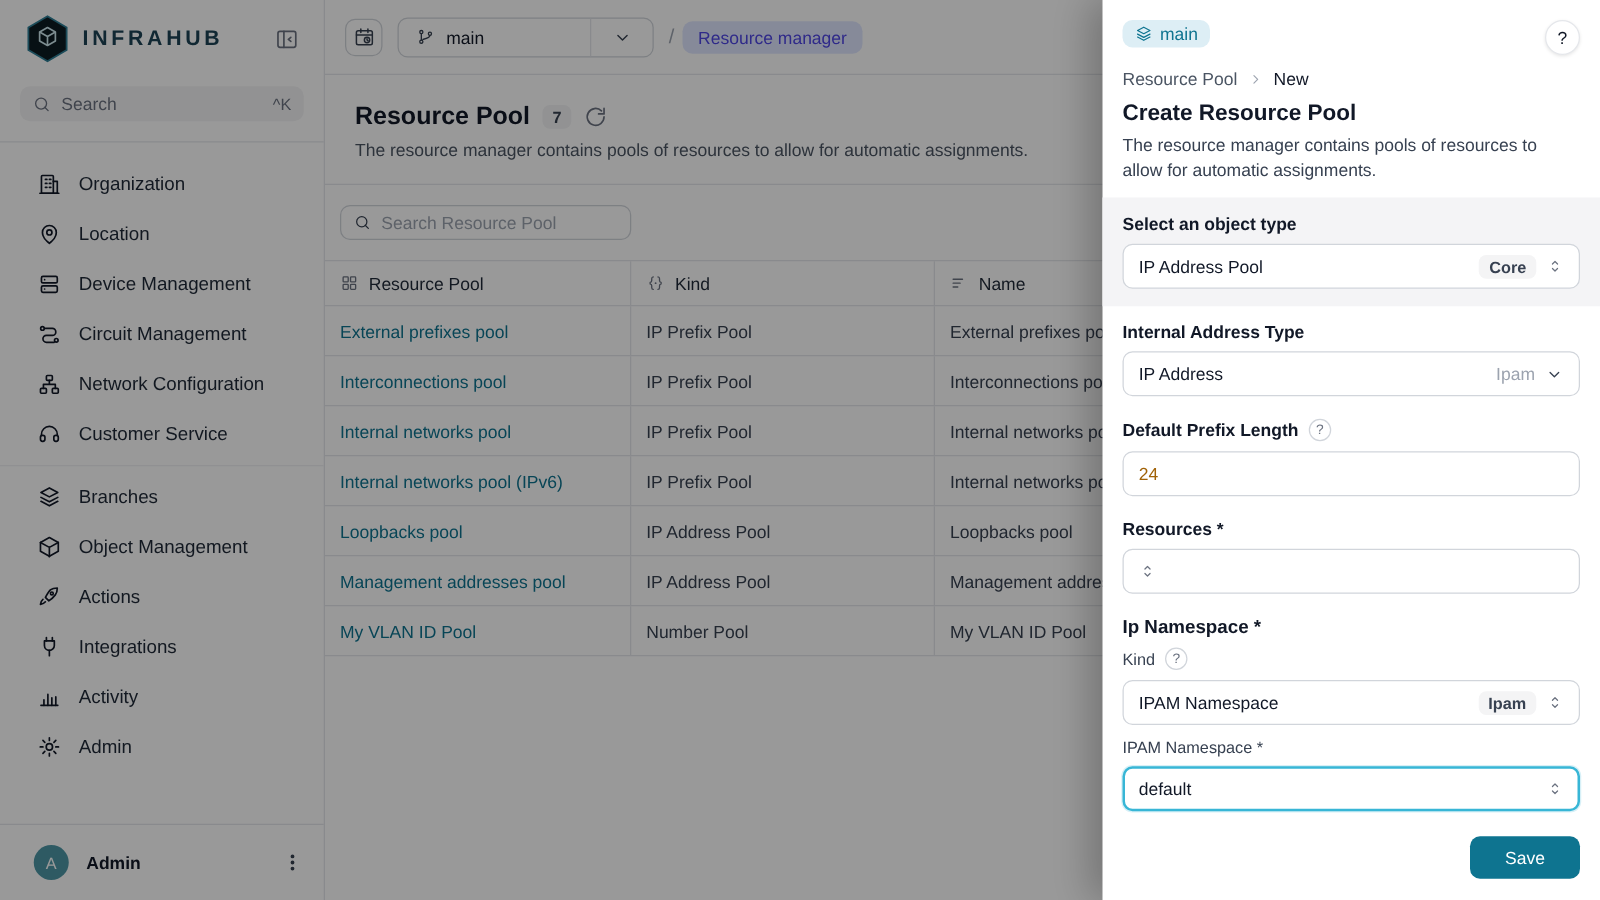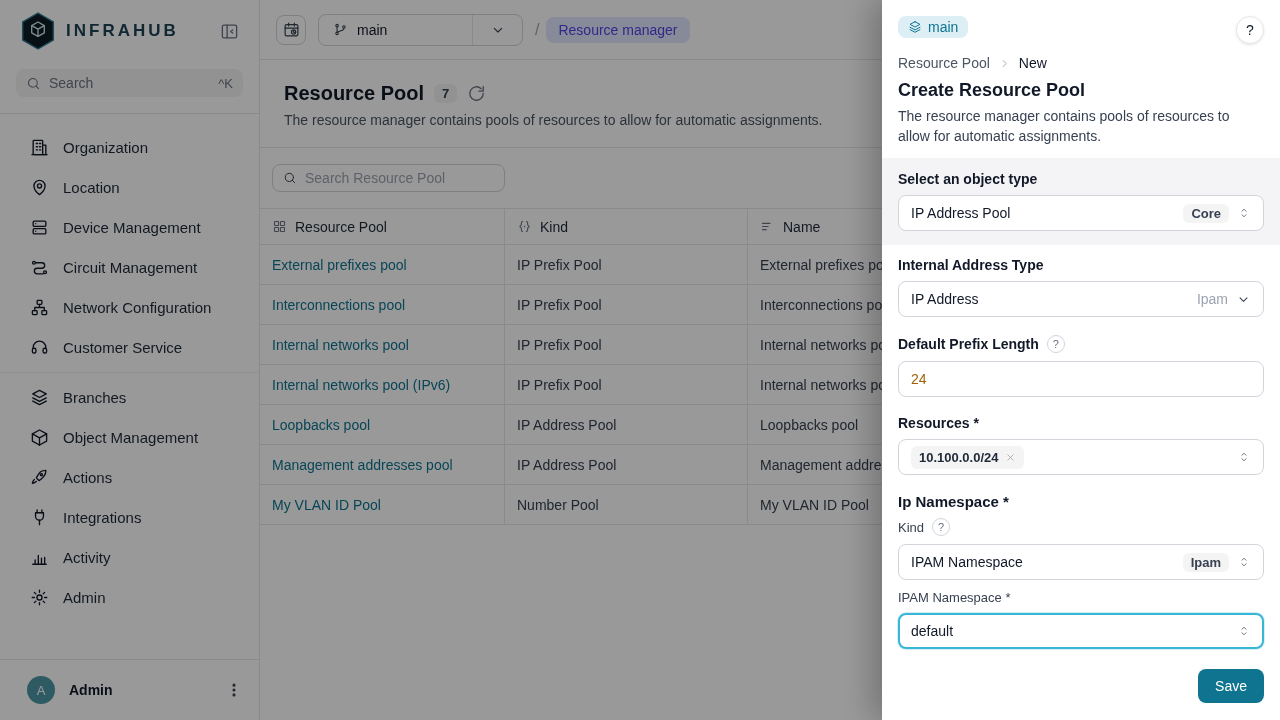--- a/index.html
+++ b/index.html
@@ -99,21 +99,21 @@
 
   .drawer-form { padding:12px 16px 0; flex:1; overflow:hidden; }
   .field { margin-bottom:18px; }
   .chip { display:inline-flex; align-items:center; gap:6px; background:#f4f4f5; border-radius:6px; padding:4px 8px; font-size:13px; font-weight:700; color:#1f2937; }
   .chip .x { display:flex; color:#9ca3af; cursor:pointer; } .chip .x svg { width:11px; height:11px; }
   .group-label { font-size:15px; font-weight:700; color:#111827; }
   .sub-label { display:flex; align-items:center; gap:8px; font-size:13px; color:#374151; margin-top:8px; }
   .select.focused { border:2px solid #38b6d6; padding:0 11px; box-shadow:0 0 0 1px rgba(56,182,214,0.2); }
 
   .drawer-footer { padding:0 16px 17px; display:flex; justify-content:flex-end; }
-  .save-btn { background:#0e7490; color:#fff; border:none; border-radius:8px; font-size:14px; font-weight:500; font-family:inherit; padding:9px 17px; cursor:pointer;text-align:center; }
+  .save-btn { background:#0e7490; color:#fff; border:none; border-radius:8px; font-size:14px; font-weight:500; font-family:inherit; padding:9px 28px; cursor:pointer;text-align:center; }
 </style>
 </head>
 <body>
 
 <div class="app">
 
   <aside class="sidebar">
     <div class="logo-row">
       <span class="logo-mark">
         <svg viewBox="0 0 40 44">
@@ -494,30 +494,20 @@
         <span class="q">?</span>
       </span>
       <div class="tinput">
         <input value="24" style="">
       </div>
     </div>
 
     <div class="field">
       <label class="field-label">Resources *</label>
       <div class="select">
-        <span class="value">
-          <span class="chip">
-            <span>10.100.0.0/24</span>
-            <span class="x">
-                <svg viewBox="0 0 24 24" fill="none" stroke="currentColor" stroke-width="1.7" stroke-linecap="round" stroke-linejoin="round">
-                  <path d="M6 6l12 12M18 6L6 18"></path>
-                </svg>
-              </span>
-          </span>
-        </span>
         <span class="updown">
             <svg viewBox="0 0 24 24" fill="none" stroke="currentColor" stroke-width="1.7" stroke-linecap="round" stroke-linejoin="round">
               <path d="M8.5 9L12 5.5 15.5 9"></path>
               <path d="M8.5 15L12 18.5 15.5 15"></path>
             </svg>
           </span>
       </div>
     </div>
 
     <div class="field">

